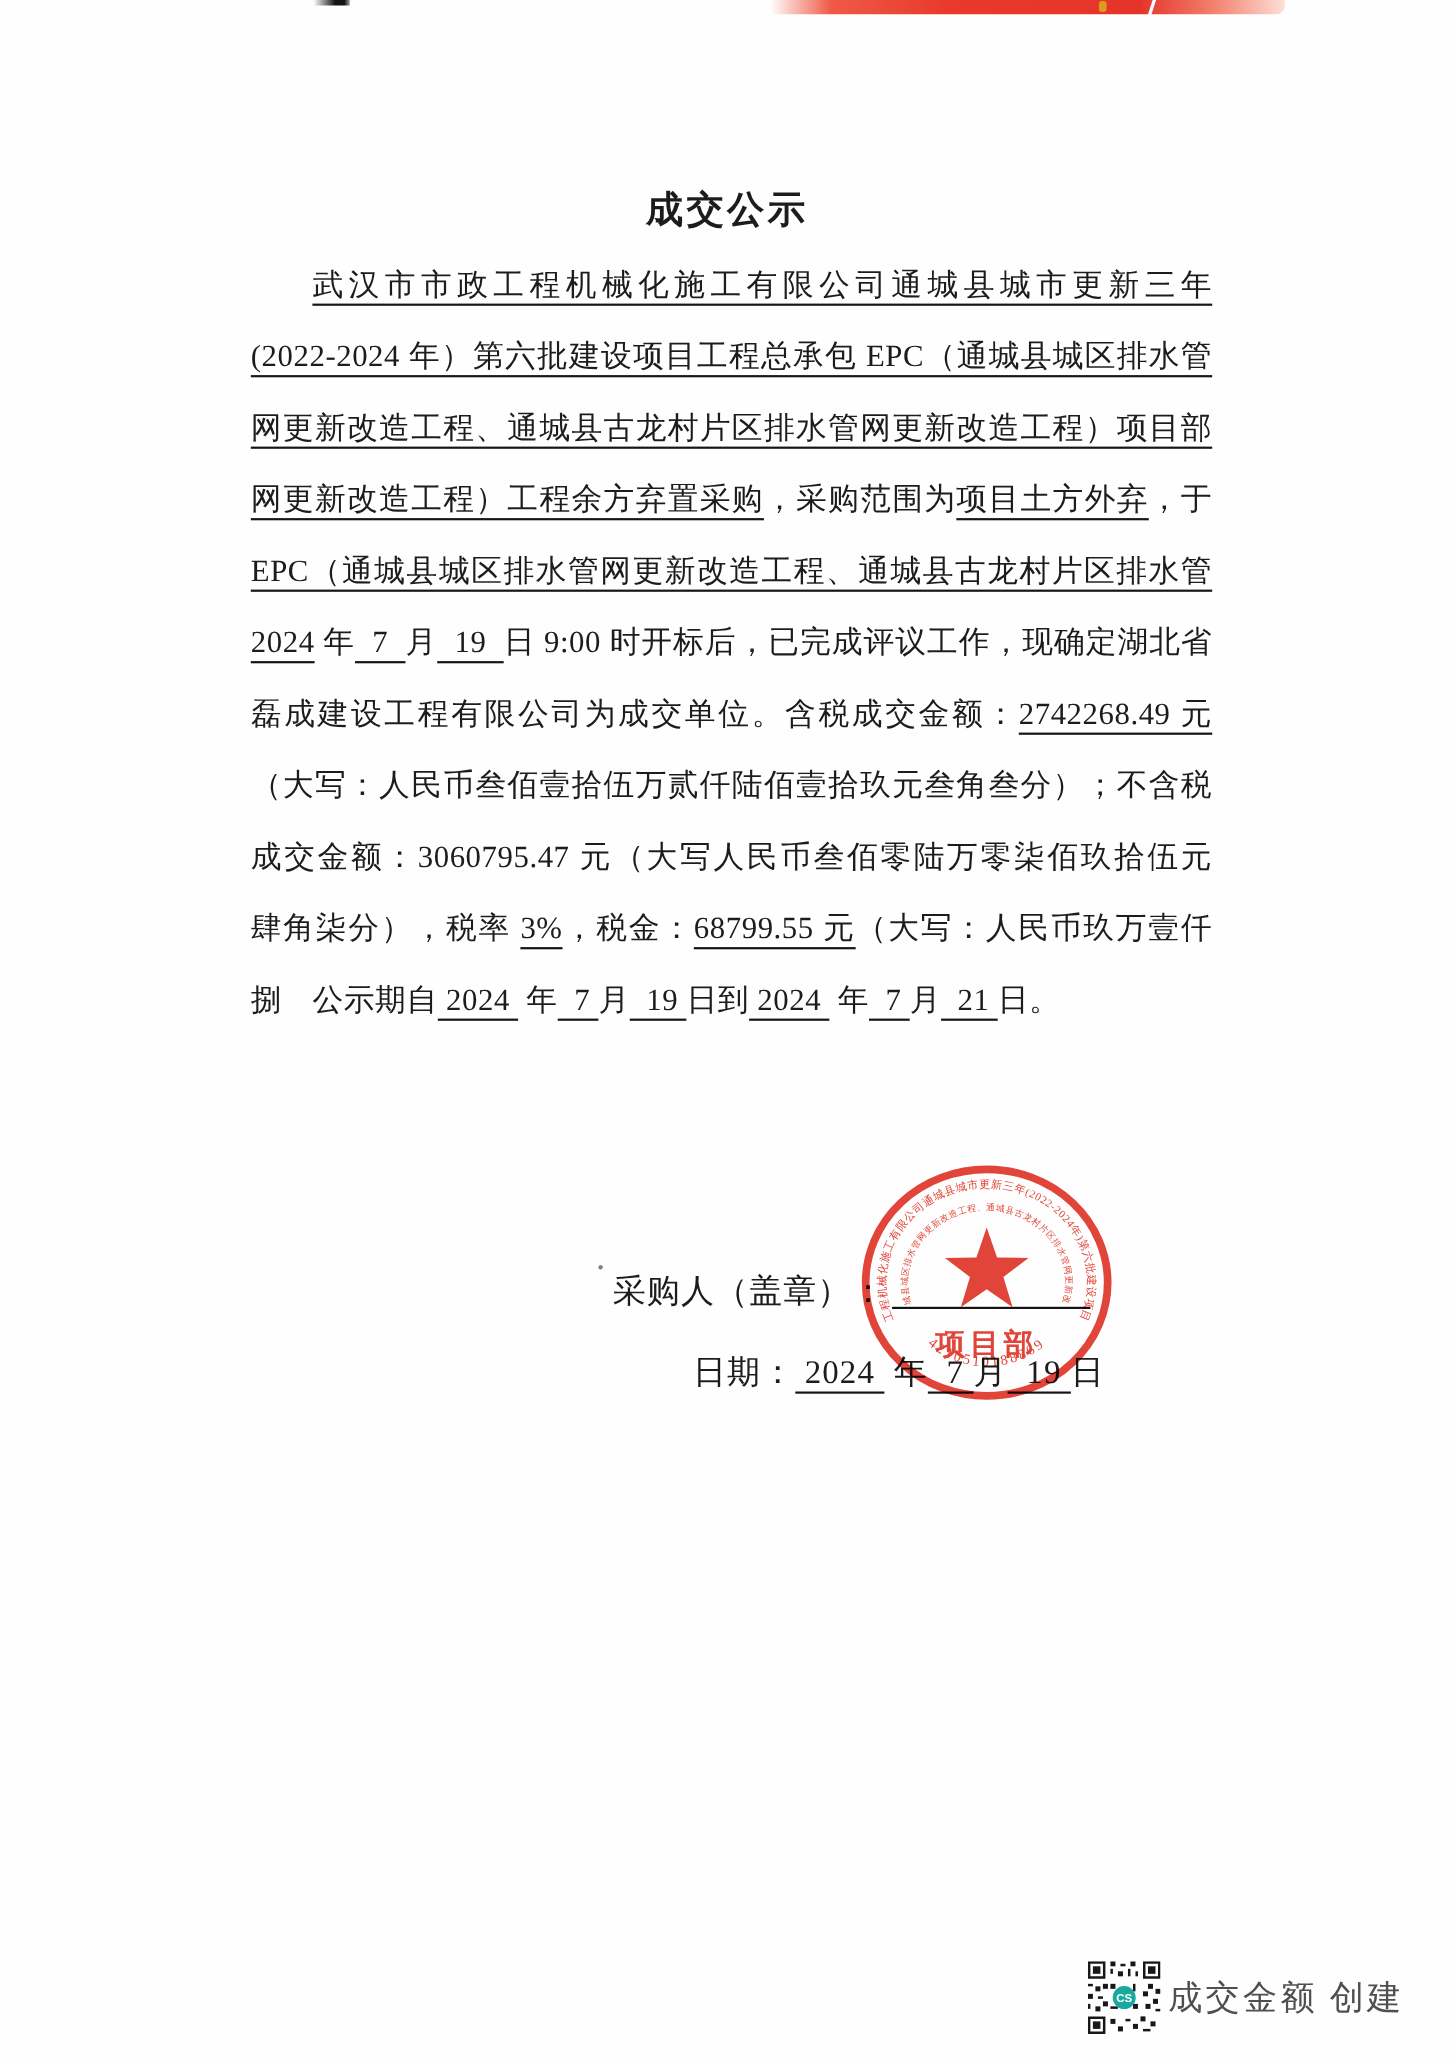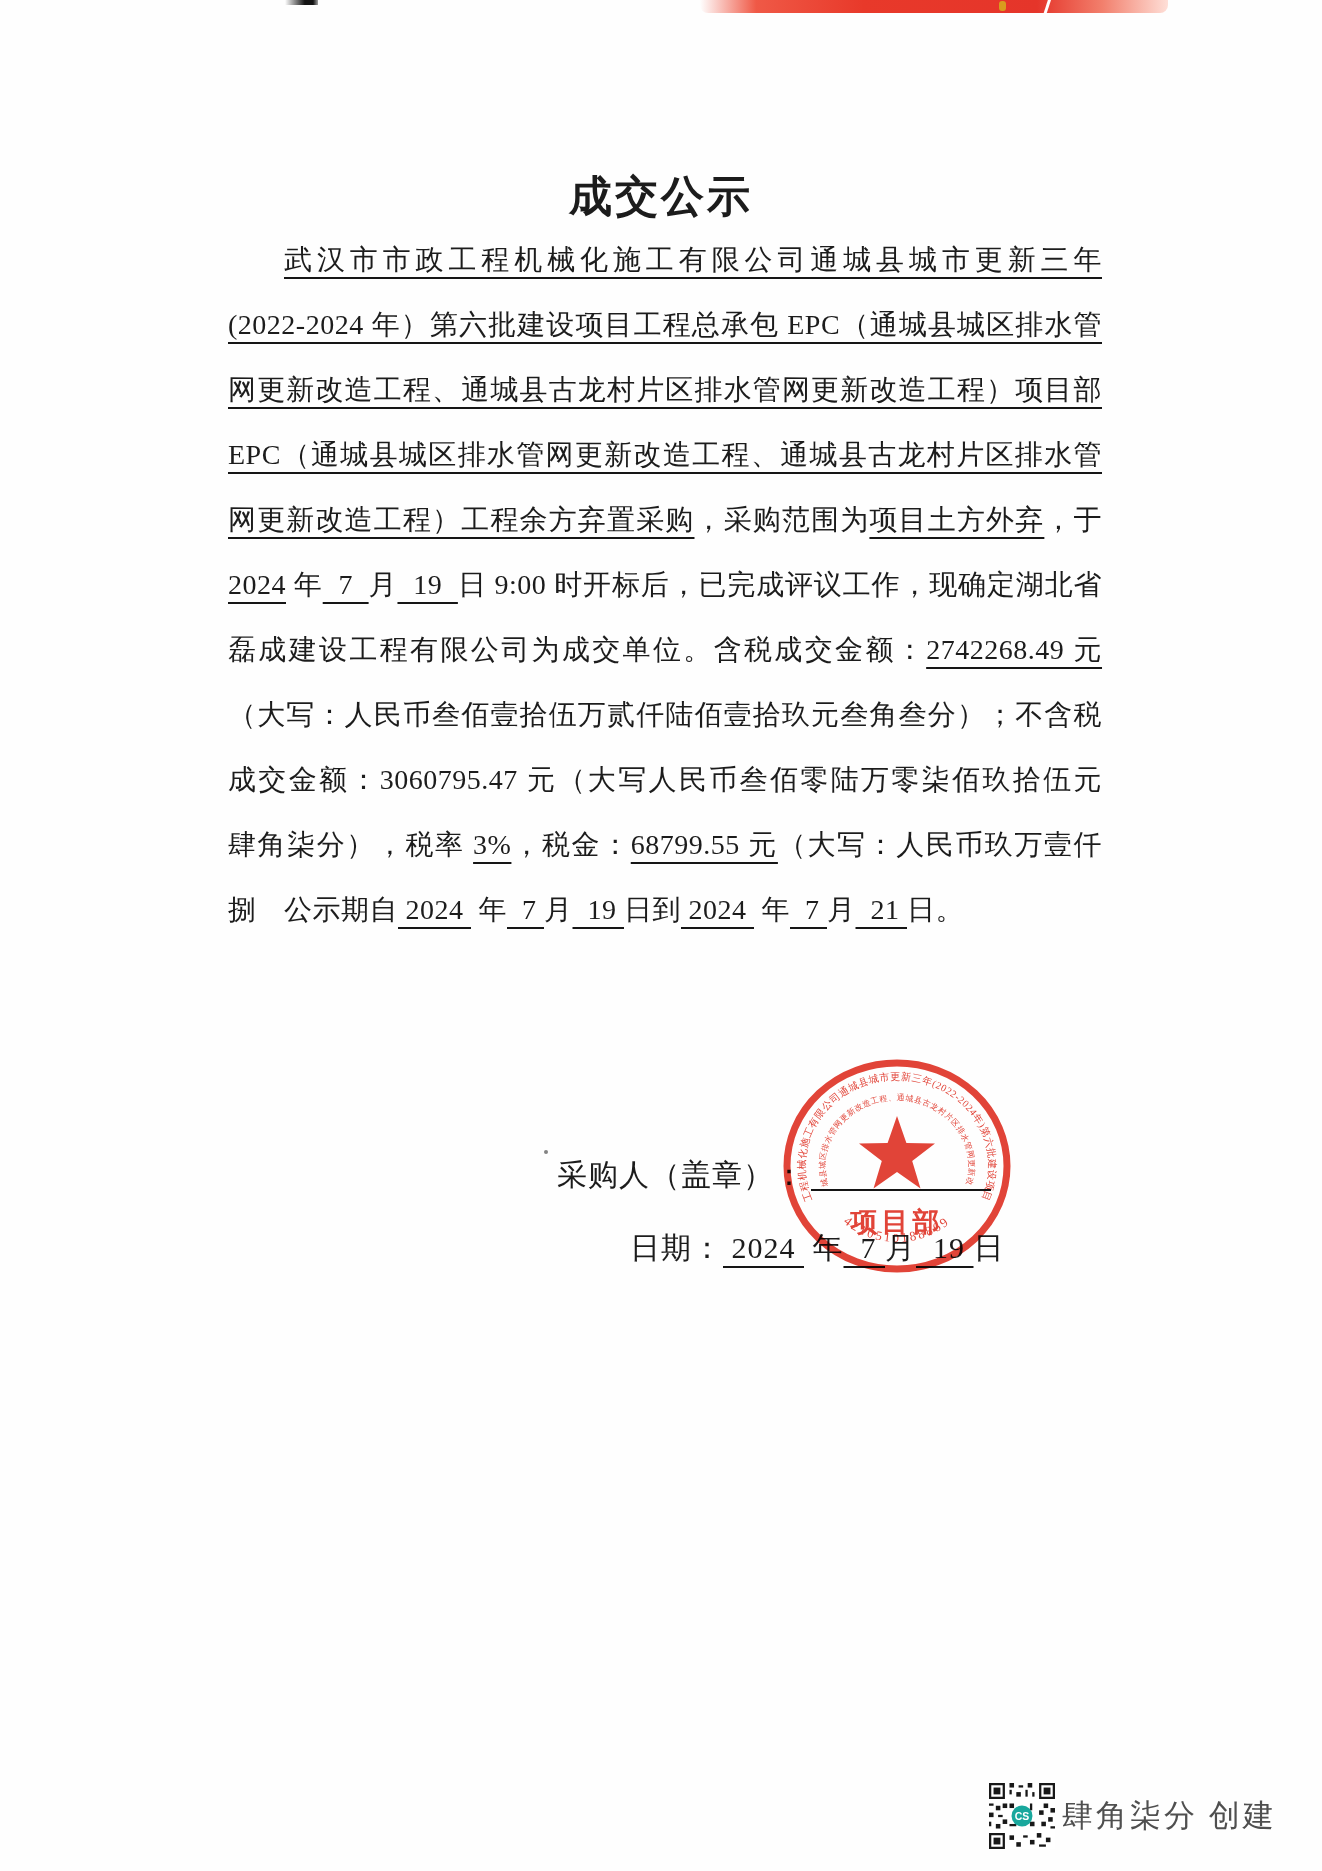--- a/index.html
+++ b/index.html
@@ -12,21 +12,21 @@
   .red-strip{position:absolute;left:700px;top:0;width:468px;height:13px;border-radius:0 0 8px 8px;
     background:linear-gradient(to right,rgba(240,70,45,0) 0%,rgba(237,60,38,.85) 12%,#e8392a 35%,#e5352a 72%,rgba(238,85,60,.75) 86%,rgba(255,130,100,.25) 100%);}
   .yellow-tick{position:absolute;left:999px;top:1px;width:7px;height:10px;background:#d99c1e;border-radius:3px;}
   .white-slash{position:absolute;left:1046px;top:-2px;width:3px;height:16px;background:#fff;transform:rotate(18deg);}
   .black-mark{position:absolute;left:285px;top:0;width:33px;height:5px;
     background:linear-gradient(to right,rgba(60,60,60,0),#777 35%,#141414 60%,#141414 85%,rgba(20,20,20,.4));}
   .speck{position:absolute;left:544px;top:1150px;width:4px;height:4px;border-radius:50%;background:rgba(30,30,30,.55);}
 
   
   .doc-title{position:absolute;left:0;right:0;top:168px;text-align:center;
-    font-size:43px;font-weight:700;letter-spacing:3px;}
+    font-size:34px;font-weight:700;letter-spacing:3px;}
   .lines{position:absolute;left:228px;top:227px;width:874px;}
   .line{height:65px;line-height:65px;font-size:28px;letter-spacing:.5px;}
   .line.just{text-align:justify;text-align-last:justify;}
   .line.indent{text-indent:56px;}
   .u{text-decoration:underline;text-decoration-thickness:2px;text-underline-offset:8px;text-decoration-color:#161616;margin-top:12px;}
 
   .sig-purchaser{position:absolute;left:557px;top:1145px;height:60px;line-height:60px;font-size:30px;letter-spacing:1px;}
   .sig-blank{display:inline-block;width:180px;height:40px;border-bottom:2px solid #141414;vertical-align:-6px;margin-left:6px;}
   .sig-date{position:absolute;left:630px;top:1218px;height:60px;line-height:60px;font-size:30px;letter-spacing:1px;}
 
@@ -49,22 +49,22 @@
   <div class="white-slash"></div>
   <div class="black-mark"></div>
   <div class="speck"></div>
 
   <div class="doc-title">成交公示</div>
 
   <div class="lines">
       <div class="line indent just"><span class="u">武汉市市政工程机械化施工有限公司通城县城市更新三年</span></div>
       <div class="line just"><span class="u">(2022-2024 年）第六批建设项目工程总承包 EPC（通城县城区排水管</span></div>
       <div class="line just"><span class="u">网更新改造工程、通城县古龙村片区排水管网更新改造工程）项目部</span></div>
+      <div class="line just"><span class="u">网更新改造工程）工程余方弃置采购</span><span>，采购范围为</span><span class="u">项目土方外弃</span><span>，于</span></div>
       <div class="line just"><span class="u">EPC（通城县城区排水管网更新改造工程、通城县古龙村片区排水管</span></div>
-      <div class="line just"><span class="u">网更新改造工程）工程余方弃置采购</span><span>，采购范围为</span><span class="u">项目土方外弃</span><span>，于</span></div>
       <div class="line just"><span class="u">2024</span><span> 年</span><span class="u">&nbsp;&nbsp;7&nbsp;&nbsp;</span><span>月</span><span class="u">&nbsp;&nbsp;19&nbsp;&nbsp;</span><span>日 9:00 时开标后，已完成评议工作，现确定湖北省</span></div>
       <div class="line just"><span>磊成建设工程有限公司为成交单位。含税成交金额：</span><span class="u">2742268.49 元</span></div>
       <div class="line just"><span>（大写：人民币叁佰壹拾伍万贰仟陆佰壹拾玖元叁角叁分）；不含税</span></div>
       <div class="line just"><span>成交金额：3060795.47 元（大写人民币叁佰零陆万零柒佰玖拾伍元</span></div>
       <div class="line just"><span>肆角柒分），税率 </span><span class="u">3%</span><span>，税金：</span><span class="u">68799.55 元</span><span>（大写：人民币玖万壹仟捌</span></div>
       <div class="line indent"><span>公示期自</span><span class="u">&nbsp;2024&nbsp;</span><span> 年</span><span class="u">&nbsp;&nbsp;7&nbsp;</span><span>月</span><span class="u">&nbsp;&nbsp;19&nbsp;</span><span>日到</span><span class="u">&nbsp;2024&nbsp;</span><span> 年</span><span class="u">&nbsp;&nbsp;7&nbsp;</span><span>月</span><span class="u">&nbsp;&nbsp;21&nbsp;</span><span>日。</span></div>
     </div>
 
   <div class="sig-purchaser"><span>采购人（盖章）：</span><span class="sig-blank"></span>
   </div>
@@ -131,15 +131,15 @@
         <rect x="22" y="27" width="3" height="1"></rect>
       <rect x="9" y="9" width="2" height="2"></rect>
         <rect x="13" y="12" width="3" height="1"></rect>
       <rect x="18" y="9" width="1" height="3"></rect>
         <rect x="9" y="18" width="3" height="1"></rect>
       <rect x="18" y="17" width="2" height="2"></rect>
     </g>
     <circle cx="14.5" cy="14.5" r="4.6" fill="#19a89d" class="qr-accent"></circle>
     <text x="14.5" y="16.1" text-anchor="middle" font-size="4.6" font-weight="bold" fill="#ffffff" font-family="Liberation Sans, sans-serif">CS</text>
   </svg>
-  <div class="wm-text" style="color: rgb(79, 79, 79);">肆角柒分  创建</div>
+  <div class="wm-text" style="color: rgb(79, 79, 79);">成交金额  创建</div>
 
 </div>
 
 </body></html>

